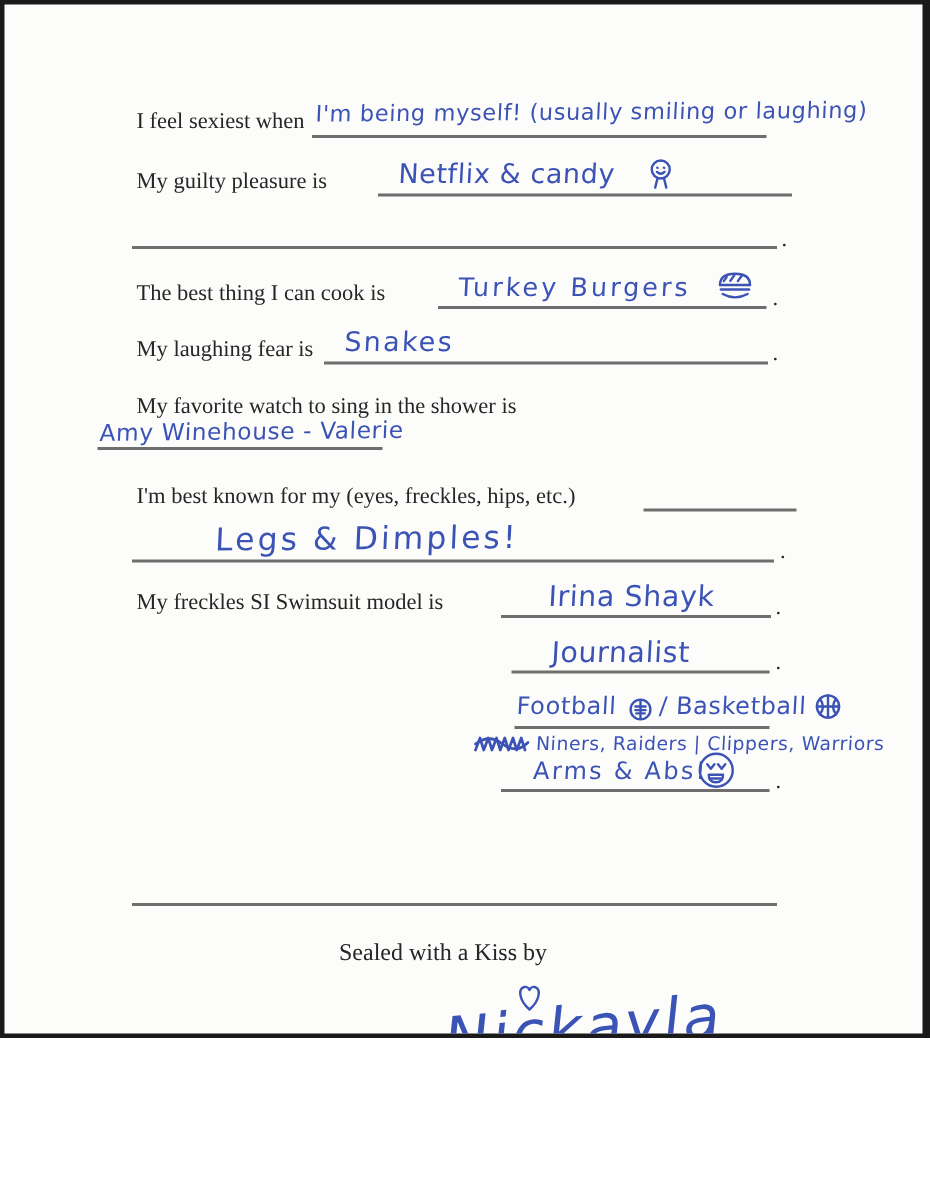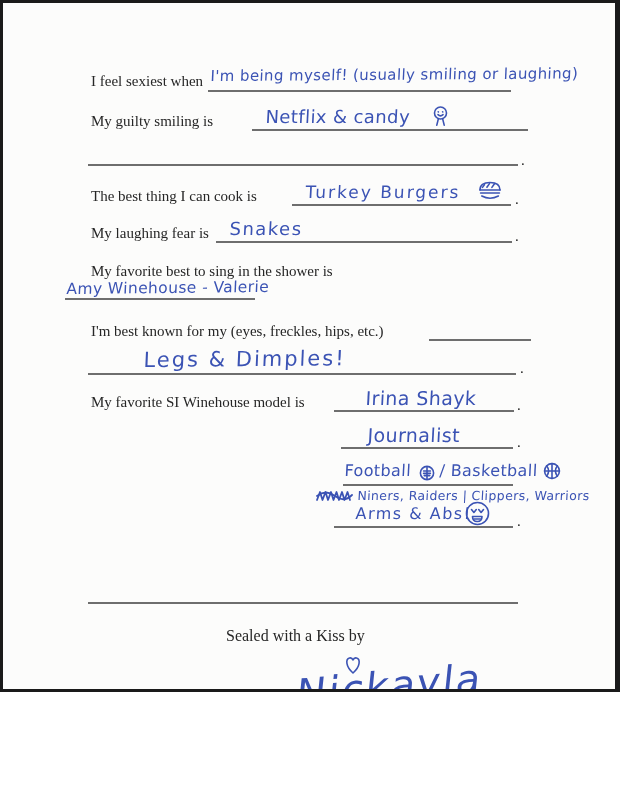--- a/index.html
+++ b/index.html
@@ -32,21 +32,21 @@
 </style>
 </head>
 <body>
 
 <div class="sheet">
 
   <span class="plabel" style="left:88px;top:70px">I feel sexiest when</span>
   <div class="uline" style="left:205px;top:87px;width:303px"></div>
   <span class="hand" style="left:207px;top:64px;font-size:15px;transform:rotate(-0.4deg) skewX(-3deg)">I'm being myself! (usually smiling or laughing)</span>
 
-  <span class="plabel" style="left:88px;top:110px">My guilty smiling is</span>
+  <span class="plabel" style="left:88px;top:110px">My guilty pleasure is</span>
   <div class="uline" style="left:249px;top:126px;width:276px"></div>
   <span class="hand" style="left:262px;top:103px;font-size:18px">Netflix &amp; candy</span>
   <span class="doodle" style="left:428px;top:102px">
     <svg width="20" height="26" viewBox="0 0 20 26">
       <circle cx="9.5" cy="8" r="6"></circle>
       <path d="M7.2 6.8 l0.2 0.2 M11.6 6.8 l0.2 0.2"></path>
       <path d="M7 9.6 q2.5 2.4 5 0"></path>
       <path d="M7.4 13.6 l-1.6 6.5 M11.6 13.6 l1.6 6.5"></path>
     </svg>
   </span>
@@ -66,31 +66,31 @@
       <path d="M4.8 17 Q13 21.5 21.4 17"></path>
     </svg>
   </span>
   <span class="plabel" style="left:512px;top:188px">.</span>
 
   <span class="plabel" style="left:88px;top:222px">My laughing fear is</span>
   <div class="uline" style="left:213px;top:238px;width:296px"></div>
   <span class="hand" style="left:226px;top:215px;font-size:18px;letter-spacing:1.5px">Snakes</span>
   <span class="plabel" style="left:512px;top:225px">.</span>
 
-  <span class="plabel" style="left:88px;top:260px">My favorite best to sing in the shower is</span>
+  <span class="plabel" style="left:88px;top:260px">My favorite watch to sing in the shower is</span>
   <span class="hand" style="left:63px;top:277px;font-size:15.5px;transform:rotate(-0.6deg) skewX(-3deg)">Amy Winehouse - Valerie</span>
   <div class="uline" style="left:62px;top:295px;width:190px"></div>
 
   <span class="plabel" style="left:88px;top:320px">I'm best known for my (eyes, freckles, hips, etc.)</span>
   <div class="uline" style="left:426px;top:336px;width:102px"></div>
   <div class="uline" style="left:85px;top:370px;width:428px"></div>
   <span class="hand" style="left:140px;top:345px;font-size:21px;letter-spacing:2px;transform:rotate(-0.5deg) skewX(-3deg)">Legs &amp; Dimples!</span>
   <span class="plabel" style="left:517px;top:357px">.</span>
 
-  <span class="plabel" style="left:88px;top:391px">My favorite SI Winehouse model is</span>
+  <span class="plabel" style="left:88px;top:391px">My freckles SI Swimsuit model is</span>
   <div class="uline" style="left:331px;top:407px;width:180px"></div>
   <span class="hand" style="left:362px;top:384px;font-size:19px">Irina Shayk</span>
   <span class="plabel" style="left:514px;top:394px">.</span>
 
   <div class="uline" style="left:338px;top:444px;width:172px"></div>
   <span class="hand" style="left:364px;top:421px;font-size:19px">Journalist</span>
   <span class="plabel" style="left:514px;top:431px">.</span>
 
   <div class="uline" style="left:340px;top:481px;width:170px"></div>
   <span class="hand" style="left:341px;top:458px;font-size:16px">Football</span>

